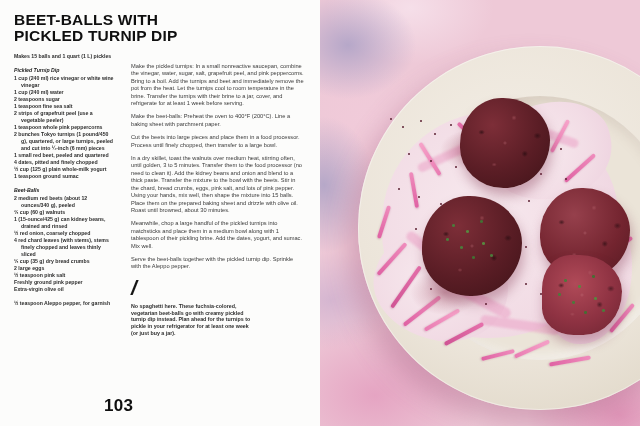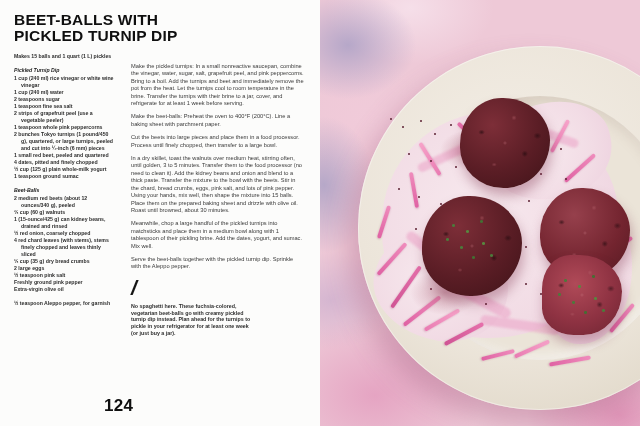--- a/index.html
+++ b/index.html
@@ -148,21 +148,21 @@
         <p>Meanwhile, chop a large handful of the pickled turnips into matchsticks and place them in a medium bowl along with 1 tablespoon of their pickling brine. Add the dates, yogurt, and sumac. Mix well.</p>
         <p>Serve the beet-balls together with the pickled turnip dip. Sprinkle with the Aleppo pepper.</p>
 
         <div class="note">
           <div class="slash">/</div>
           <p class="note-text">No spaghetti here. These fuchsia-colored, vegetarian beet-balls go with creamy pickled turnip dip instead. Plan ahead for the turnips to pickle in your refrigerator for at least one week (or just buy a jar).</p>
         </div>
       </div>
     </div>
 
-    <div class="pagenum">124</div>
+    <div class="pagenum">103</div>
   </div>
 
   <div class="photo">
     <div class="plate"></div>
     <div class="plate-well"></div>
 
     <div class="yogurt yg1"></div>
     <div class="yogurt yg2"></div>
     <div class="yogurt yg3"></div>
     <div class="yogurt yg4"></div>

